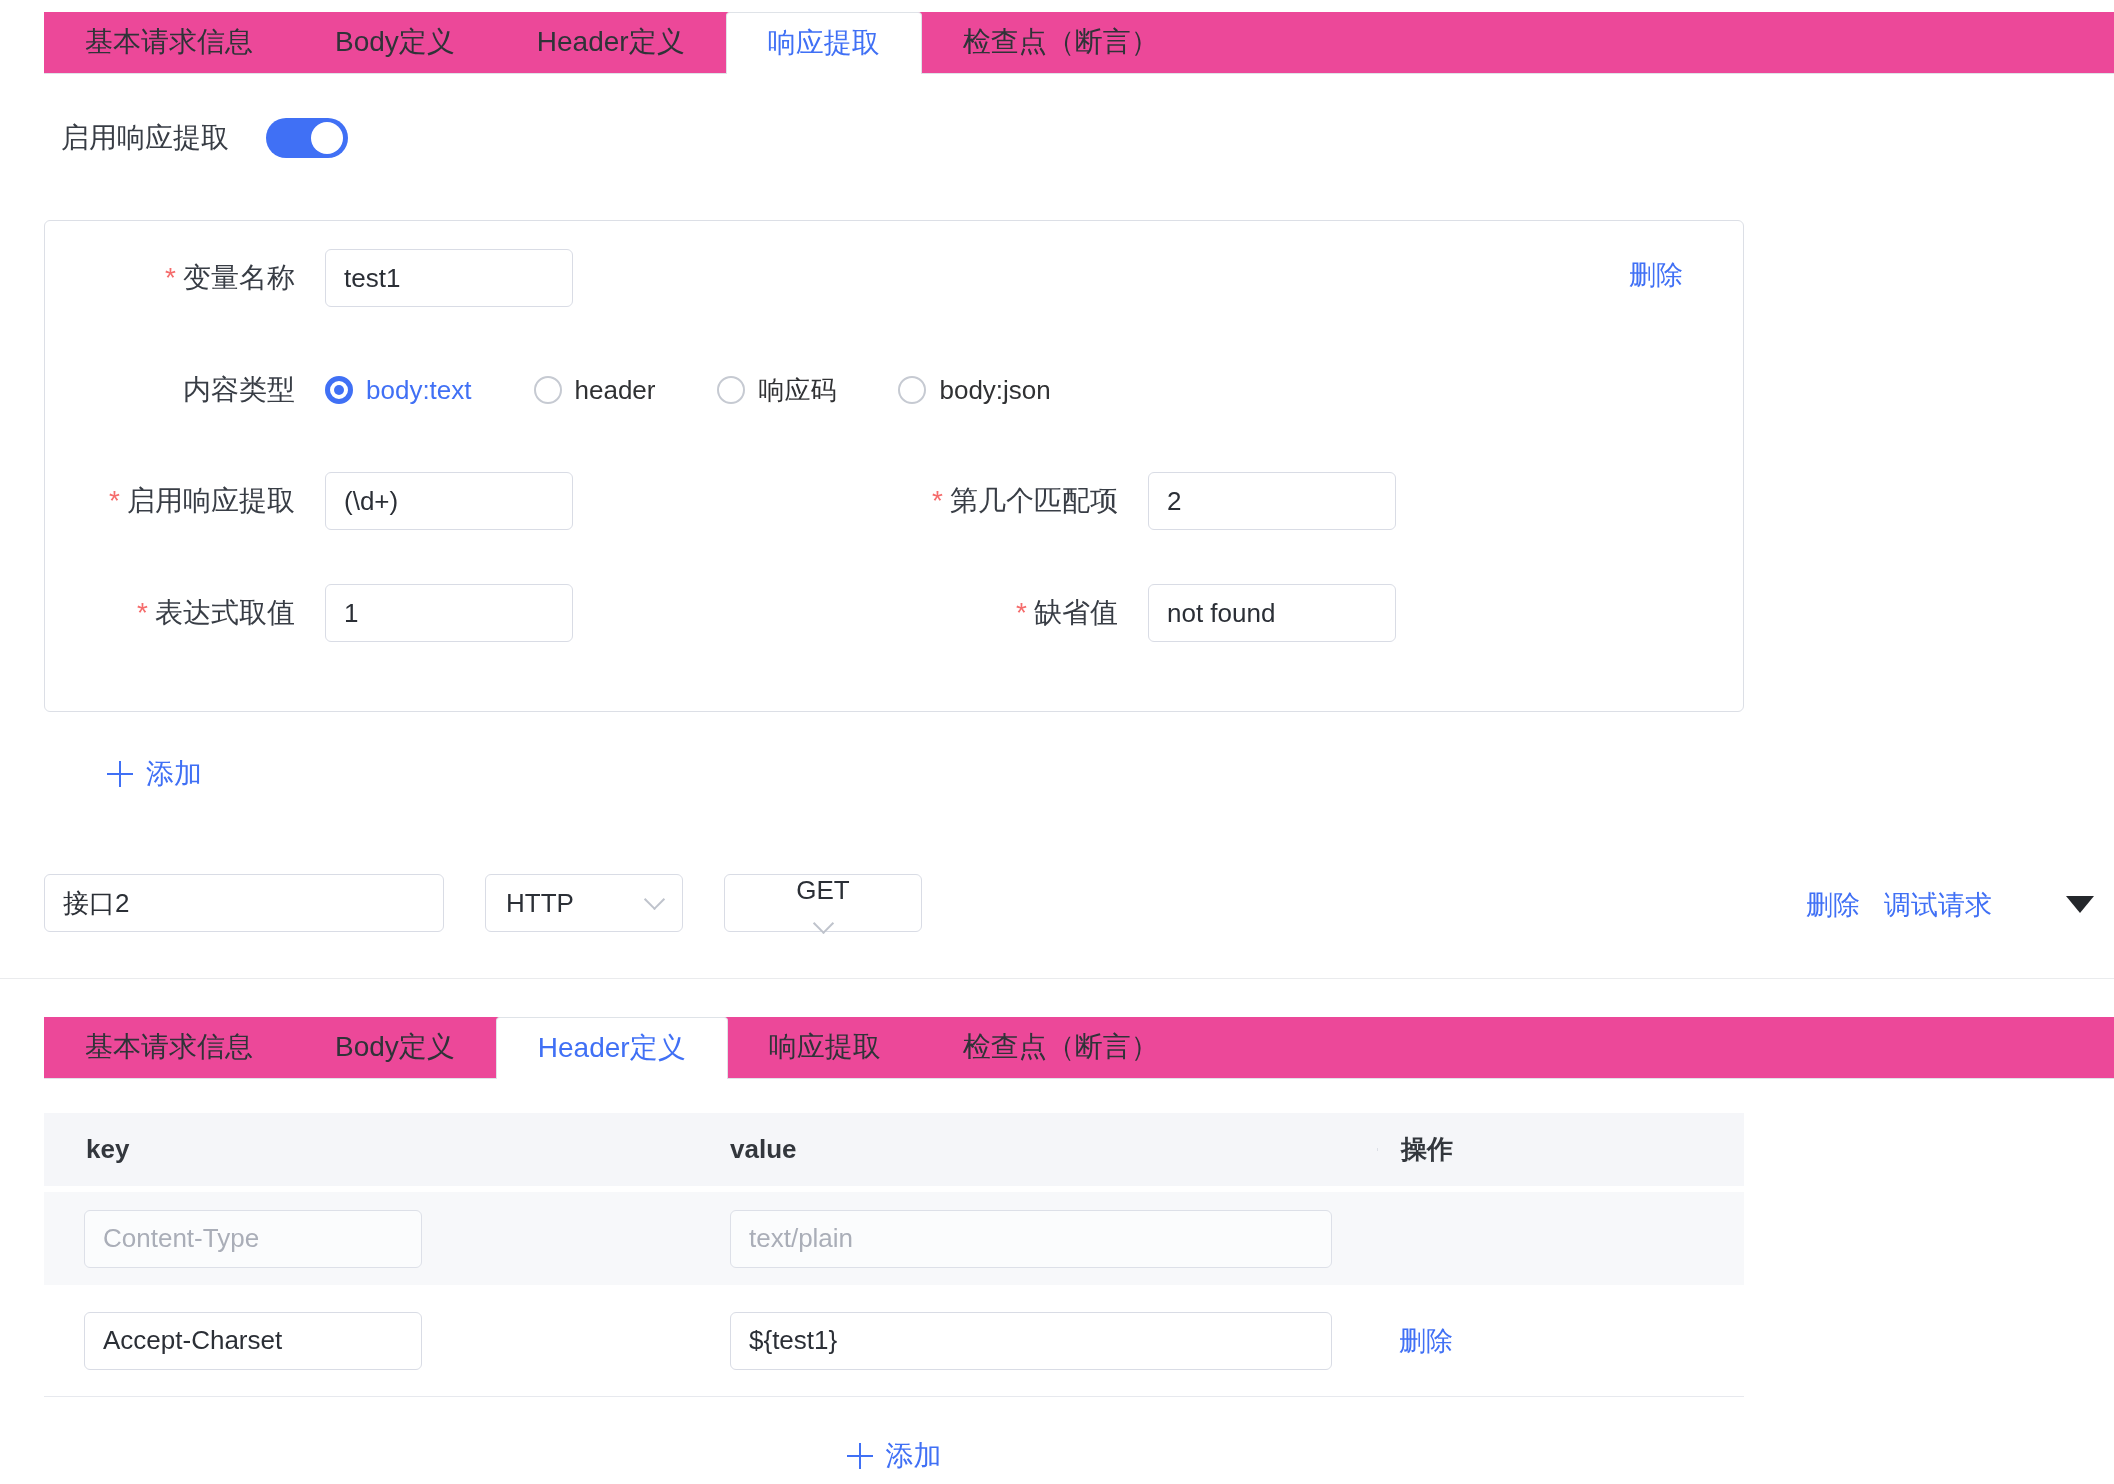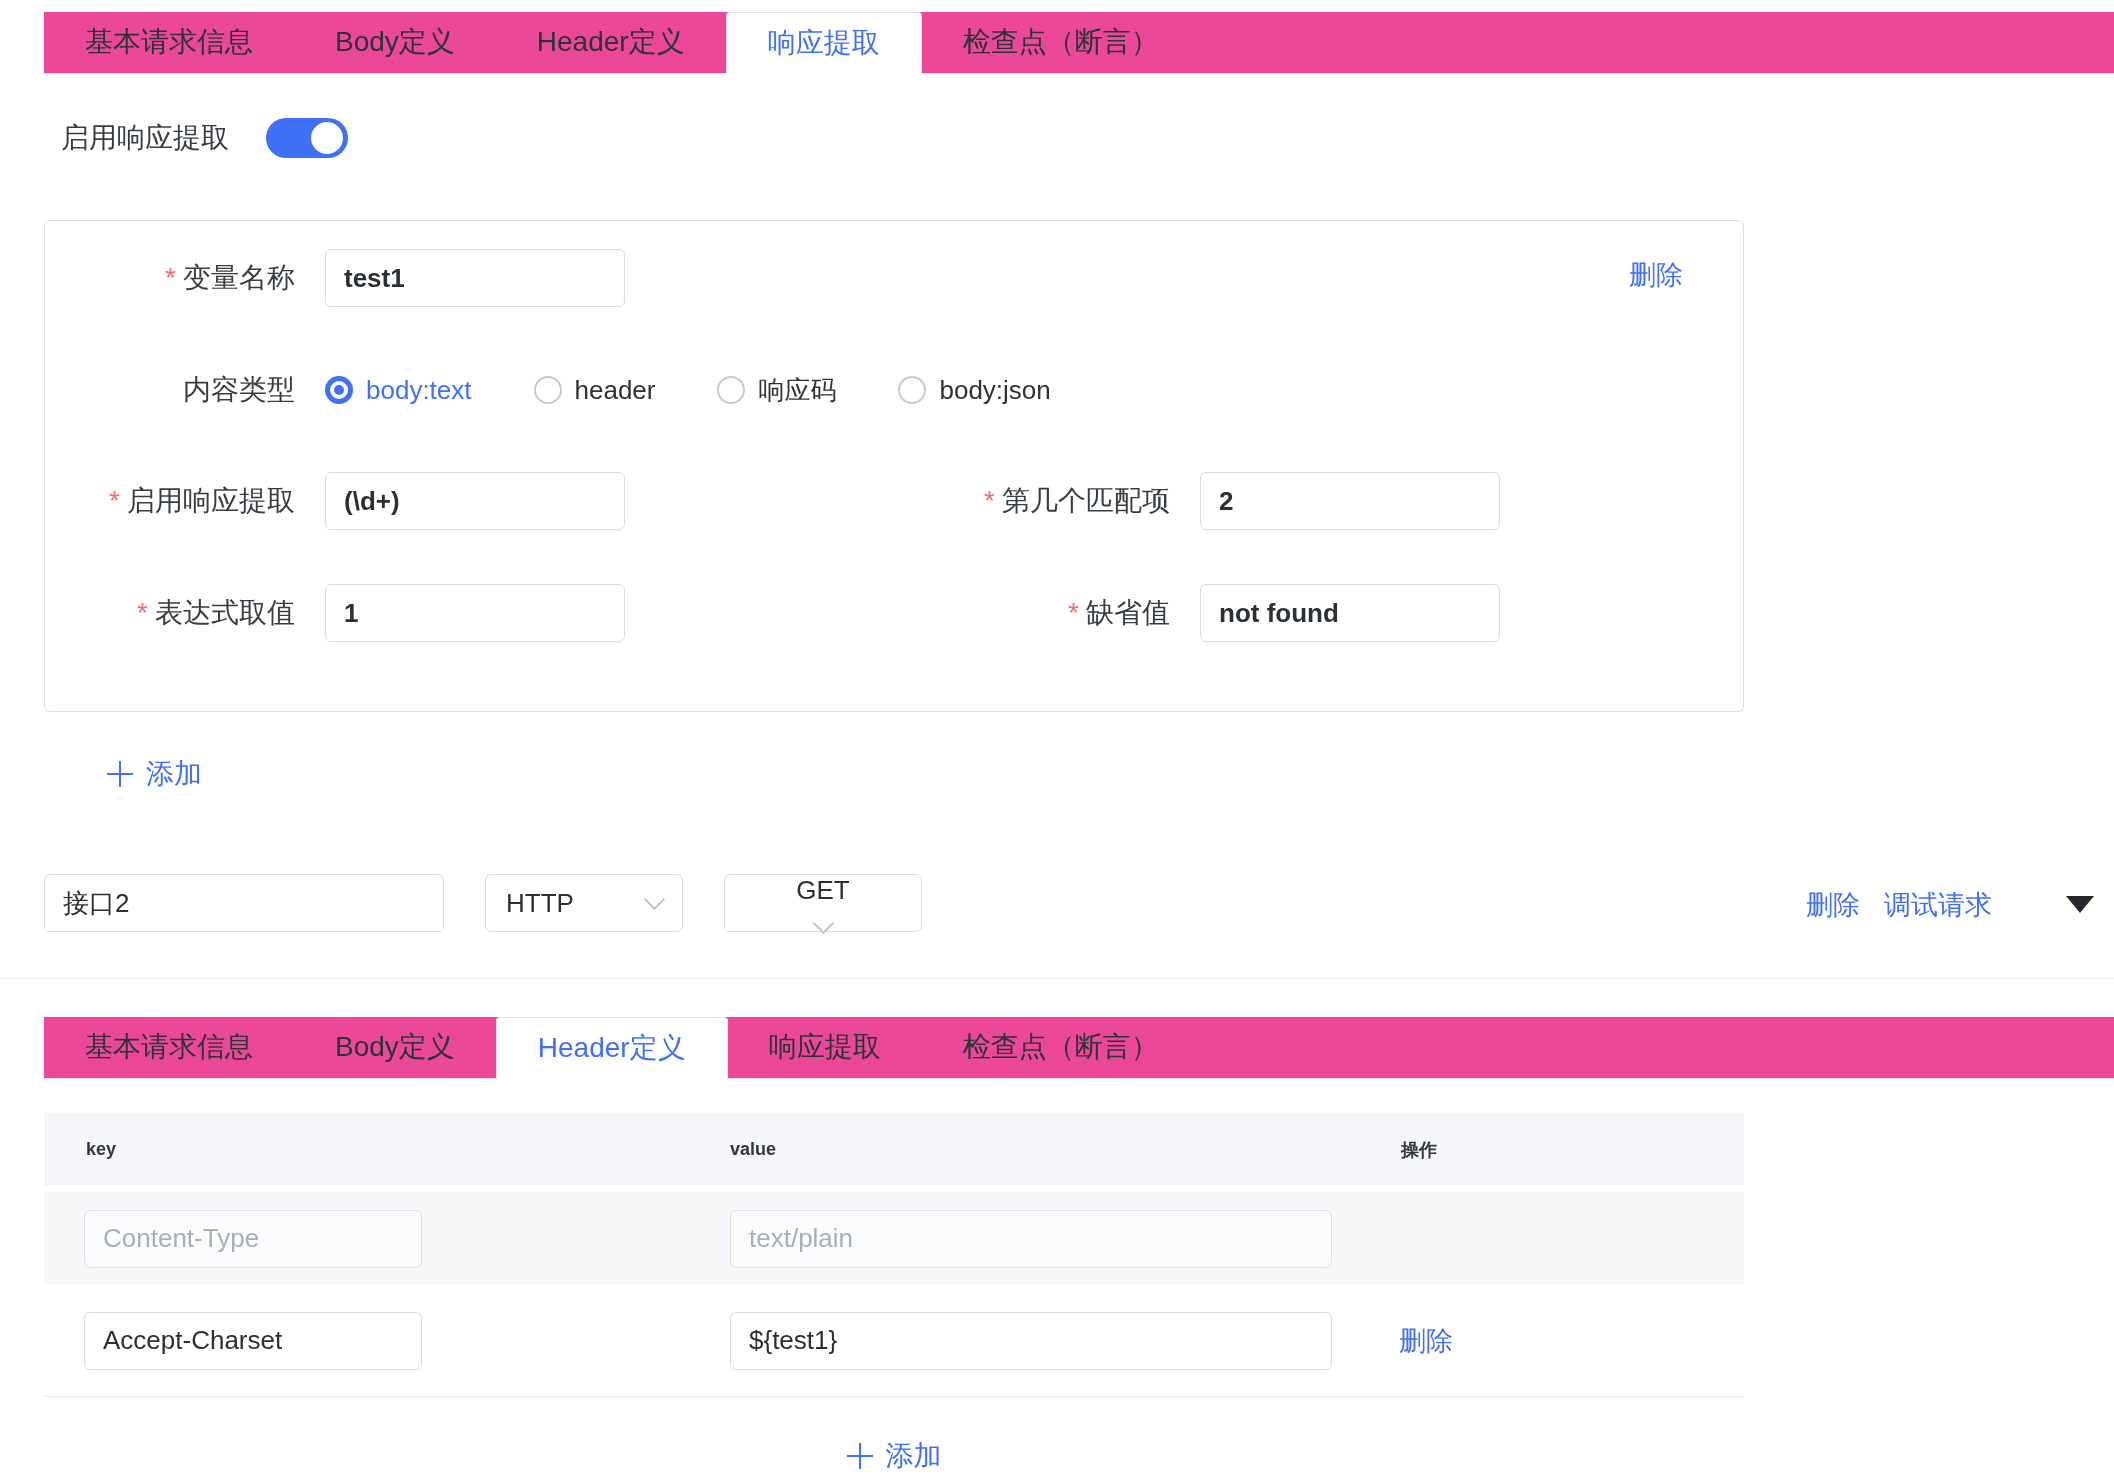--- a/index.html
+++ b/index.html
@@ -25,21 +25,21 @@
   .panel { position:absolute; left:44px; top:220px; width:1700px; height:492px; border:1px solid #dcdfe6; border-radius:6px; background:#fff; }
   .form-row { position:absolute; left:0; display:flex; align-items:center; height:60px; }
   .r1 { top:27px; } .r2 { top:139px; } .r3 { top:250px; } .r4 { top:362px; }
   .flabel { width:250px; text-align:right; font-size:28px; color:#383d45; white-space:nowrap; }
   .flabel2 { width:545px; text-align:right; font-size:28px; color:#383d45; white-space:nowrap; }
   .required::before { content:"*"; color:#f56c6c; margin-right:7px; font-size:28px; }
   .fctl { margin-left:30px; }
   input.box { height:58px; border:1px solid #d9dce5; border-radius:6px; padding:0 18px; font-size:26px;
               color:#2b2f36; background:#fff; outline:none; font-family:inherit; }
   input.box::placeholder { color:#aaaeb8; }
-  .w300 { width:300px;font-weight:bold; }
+  .w300 { width:248px; }
   .panel-delete { position:absolute; top:36px; right:60px; font-size:27px; color:#4070f5; cursor:pointer; }
 
   
   .radio-group { display:flex; align-items:center; margin-left:30px; }
   .radio { display:flex; align-items:center; margin-right:62px; cursor:pointer; }
   .radio-circle { width:28px; height:28px; border:2px solid #c6cad2; border-radius:50%; background:#fff; margin-right:13px; }
   .radio.selected .radio-circle { border:5px solid #4070f5; }
   .radio.selected .radio-circle::after { content:""; display:block; width:10px; height:10px; margin:4px auto; border-radius:50%; background:#4070f5; }
   .radio-label { font-size:26px; color:#303133; }
   .radio.selected .radio-label { color:#4070f5; }
@@ -60,21 +60,21 @@
   .chevron { width:15px; height:15px; border-right:2px solid #bfc3cc; border-bottom:2px solid #bfc3cc;
              transform:rotate(45deg); margin-top:-8px; }
   .link { font-size:27px; color:#4070f5; cursor:pointer; white-space:nowrap; }
   .caret-down { width:0; height:0; border-left:14px solid transparent; border-right:14px solid transparent;
                 border-top:17px solid #24272b; cursor:pointer; }
 
   .divider { position:absolute; left:0; right:0; top:978px; height:1px; background:#eaebed; }
 
   
   .htable { position:absolute; left:44px; top:1113px; width:1700px; }
-  .thead { display:flex; align-items:center; height:73px; background:#f5f6f9; font-size:18px; font-weight:700; color:#33373d; }
+  .thead { display:flex; align-items:center; height:73px; background:#f5f6f9; font-size:26px; font-weight:700; color:#33373d; }
   .c1 { width:666px; padding-left:42px; }
   .c2 { width:667px; padding-left:20px; position:relative; }
   .c3 { flex:1; padding-left:24px; position:relative; }
   .thead .c2::before, .thead .c3::before { content:""; position:absolute; left:0; top:16px; bottom:16px; width:1px; background:#dcdfe6; }
   .trow { display:flex; align-items:center; }
   .trow-disabled { height:99px; background:#f7f8fa; border-top:6px solid #fff; }
   .trow-editable { height:112px; background:#fff; border-bottom:1px solid #e7e9ee; }
   .td1 { width:666px; padding-left:40px; }
   .td2 { width:667px; padding-left:20px; }
   .td3 { flex:1; padding-left:22px; }

